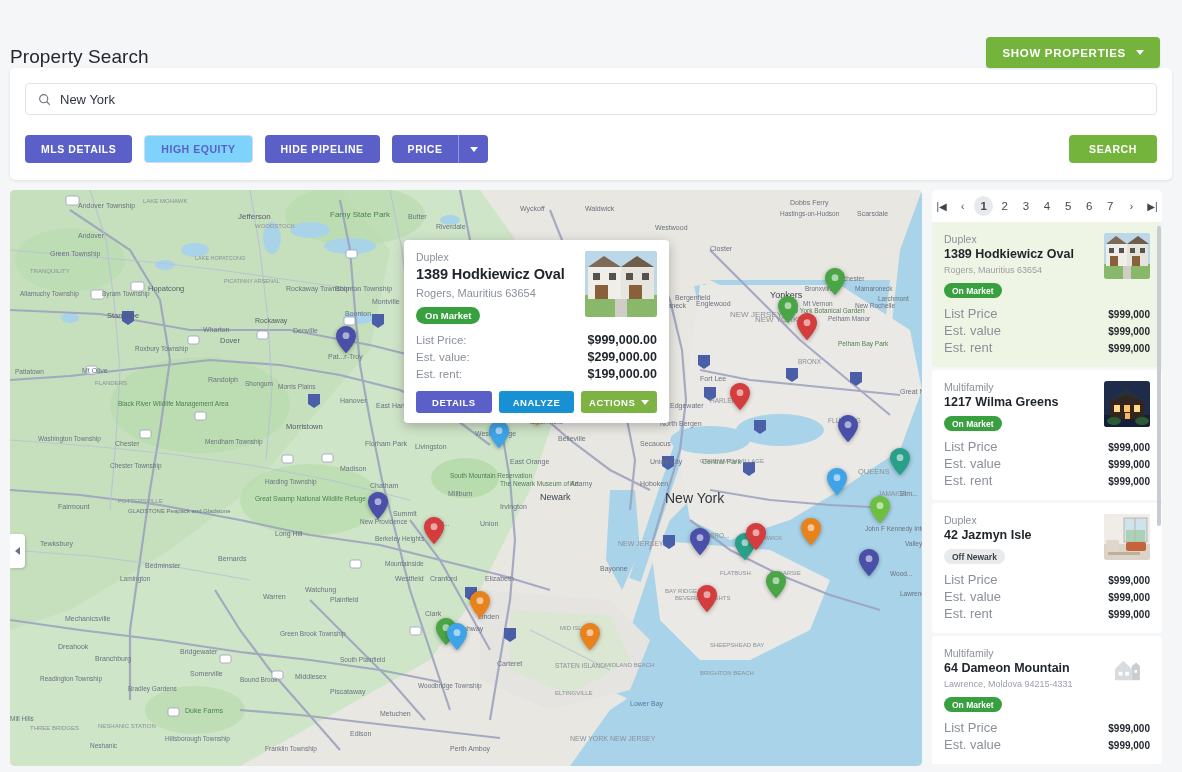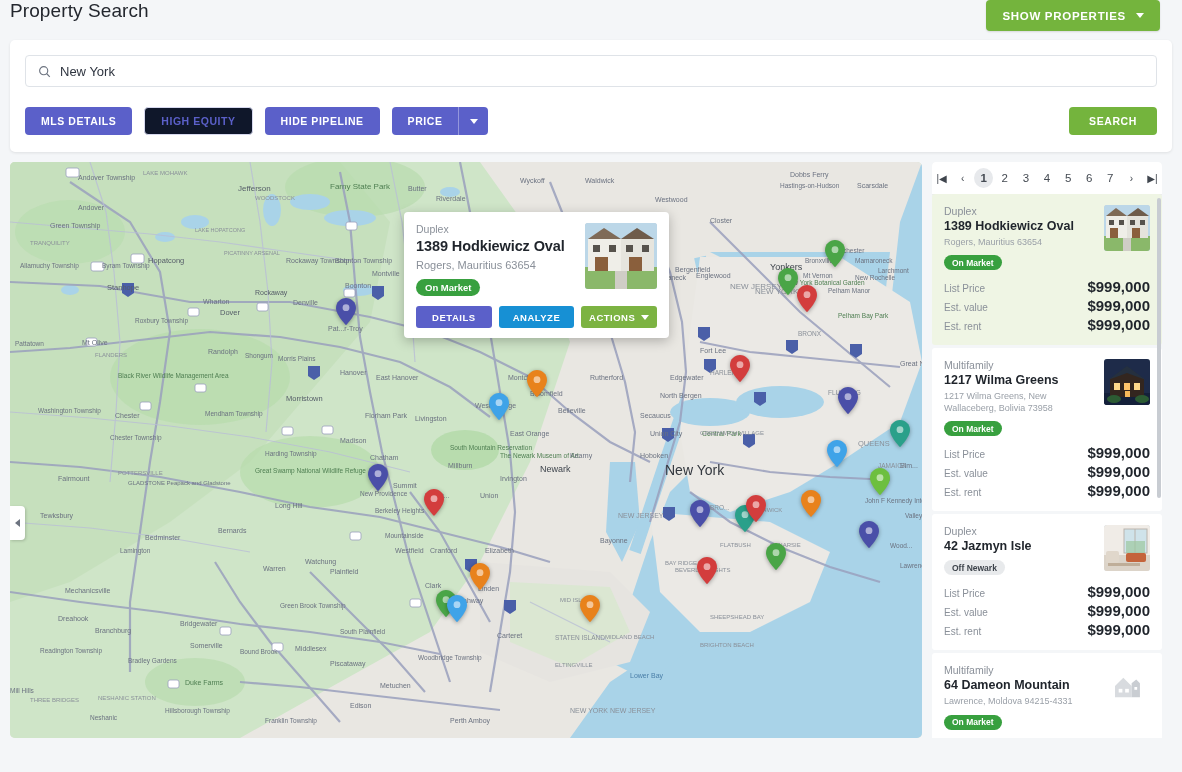--- a/index.html
+++ b/index.html
@@ -5,23 +5,23 @@
   * { box-sizing: border-box; margin: 0; padding: 0; }
   html, body {
     width: 1182px; height: 772px;
     background: #f4f6f8;
     font-family: "Liberation Sans", sans-serif;
     overflow: hidden;
   }
 
   
   .app-header {
-    height: 40px;
-    display: flex; align-items: flex-start; justify-content: space-between;
-    padding: 0 22px 8px 10px;
+    height: 68px;
+    display: flex; align-items: flex-end; justify-content: space-between;
+    padding: 0 22px 0 10px;
   }
   .page-title { font-size: 19px; color: #23272e; font-weight: 400; letter-spacing: .1px; }
   .show-props-btn {
     background: #74b43d; color: #fff; border: none; border-radius: 4px;
     height: 31px; padding: 0 16px;
     font-size: 11.5px; font-weight: 700; letter-spacing: .7px;
     display: flex; align-items: center; gap: 10px; cursor: pointer;
     font-family: "Liberation Sans", sans-serif;
     box-shadow: 0 1px 2px rgba(0,0,0,.12);
   }
@@ -50,21 +50,21 @@
   }
   .pill {
     height: 28px; border-radius: 4px; border: none;
     background: #5b60c9; color: #fff;
     font-size: 10.5px; font-weight: 700; letter-spacing: .55px;
     padding: 0 16px; cursor: pointer;
     font-family: "Liberation Sans", sans-serif;
     display: flex; align-items: center; justify-content: center;
     white-space: nowrap;
   }
-  .pill.outline { background: #0f172a; color: #5b60c9; border: 1px solid #d6d8ee; }
+  .pill.outline { background: #7dd3fc; color: #5b60c9; border: 1px solid #d6d8ee; }
   .pill-split { display: flex; align-items: stretch; border-radius: 4px; overflow: hidden; }
   .pill-split .pill { border-radius: 0; }
   .pill-split .pill-caret {
     background: #5b60c9; width: 30px; display: flex; align-items: center; justify-content: center;
     border-left: 1px solid rgba(255,255,255,.35); cursor: pointer;
   }
   .search-btn {
     margin-left: auto; background: #74b43d; color: #fff; border: none;
     border-radius: 4px; height: 28px; padding: 0 20px;
     font-size: 10.5px; font-weight: 700; letter-spacing: .6px; cursor: pointer;
@@ -165,22 +165,22 @@
   .c-badge.off { background: #e8eaec; color: #3d434b; }
   .c-thumb {
     width: 46px; height: 46px; border-radius: 3px; flex: none; overflow: hidden;
     background: #c3d2da;
   }
   .c-thumb.placeholder {
     background: transparent; display: flex; align-items: center; justify-content: center;
   }
   .c-rows { margin-top: 8px; }
   .c-row { display: flex; justify-content: space-between; align-items: baseline; margin-bottom: 2px; }
-  .c-label { font-size: 10px; color: #8a9099; }
-  .c-val { font-size: 15px; font-weight: 700; color: #1f242b; }
+  .c-label { font-size: 13px; color: #8a9099; }
+  .c-val { font-size: 10px; font-weight: 700; color: #1f242b; }
   .scroll-track {
     position: absolute; right: 1px; top: 36px; width: 4px; height: 540px;
     background: transparent;
   }
   .scroll-thumb {
     position: absolute; top: 0; width: 4px; height: 300px;
     background: #c8ccd2; border-radius: 2px;
   }
 </style>
 </head>
@@ -668,20 +668,34 @@
             <rect x="8" y="22" width="7" height="7" fill="#56524c"></rect>
             <rect x="24" y="22" width="7" height="7" fill="#56524c"></rect>
             <rect x="41" y="22" width="7" height="7" fill="#56524c"></rect>
             <rect x="57" y="22" width="7" height="7" fill="#56524c"></rect>
             <rect x="10" y="34" width="13" height="14" fill="#8a5f3c"></rect>
             <rect x="44" y="34" width="13" height="14" fill="#8a5f3c"></rect>
             <rect x="30" y="48" width="12" height="18" fill="#cfcdc6"></rect>
           </svg>
         </div>
       </div>
+      <div class="pp-rows">
+        <div class="pp-row">
+          <span class="pp-label">List Price:</span>
+          <span class="pp-val">$999,000.00</span>
+        </div>
+        <div class="pp-row">
+          <span class="pp-label">Est. value:</span>
+          <span class="pp-val">$299,000.00</span>
+        </div>
+        <div class="pp-row">
+          <span class="pp-label">Est. rent:</span>
+          <span class="pp-val">$199,000.00</span>
+        </div>
+      </div>
       <div class="pp-btns">
         <button class="pp-btn details">DETAILS</button>
         <button class="pp-btn analyze">ANALYZE</button>
         <button class="pp-btn actions">
           <span>ACTIONS</span>
           <span class="caret-down"></span>
         </button>
       </div>
     </div>
   </div>
@@ -730,21 +744,21 @@
               <span class="c-val">$999,000</span>
             </div>
             <div class="c-row">
               <span class="c-label">Est. rent</span>
               <span class="c-val">$999,000</span>
             </div>
           </div>
         </div>
         <div class="card">
           <div class="card-top">
-            <div class="card-info"><div class="c-type">Multifamily</div><div class="c-addr">1217 Wilma Greens</div><div class="c-sub">1217 Wilma Greens, New Wallaceberg, Bolivia 73958</div><div class="c-badge">On Market</div></div>
+            <div class="card-info"><div class="c-type">Multifamily</div><div class="c-addr">1217 Wilma Greens</div><div class="c-badge">On Market</div></div>
             <div class="c-thumb"><svg viewBox="0 0 46 46" width="46" height="46">
                 <rect width="46" height="46" fill="#1e2b49"></rect>
                 <rect y="34" width="46" height="12" fill="#14203a"></rect>
                 <path d="M6,20 L23,8 L40,20 L40,38 L6,38 Z" fill="#33261f"></path>
                 <path d="M4,21 L23,7 L42,21 L23,14 Z" fill="#25303f"></path>
                 <rect x="10" y="24" width="6" height="7" fill="#ffd98a"></rect>
                 <rect x="20" y="24" width="6" height="7" fill="#ffc46a"></rect>
                 <rect x="30" y="24" width="6" height="7" fill="#ffd98a"></rect>
                 <rect x="21" y="32" width="5" height="6" fill="#f6b85a"></rect>
                 <ellipse cx="10" cy="40" rx="7" ry="4" fill="#2c5b33"></ellipse>

